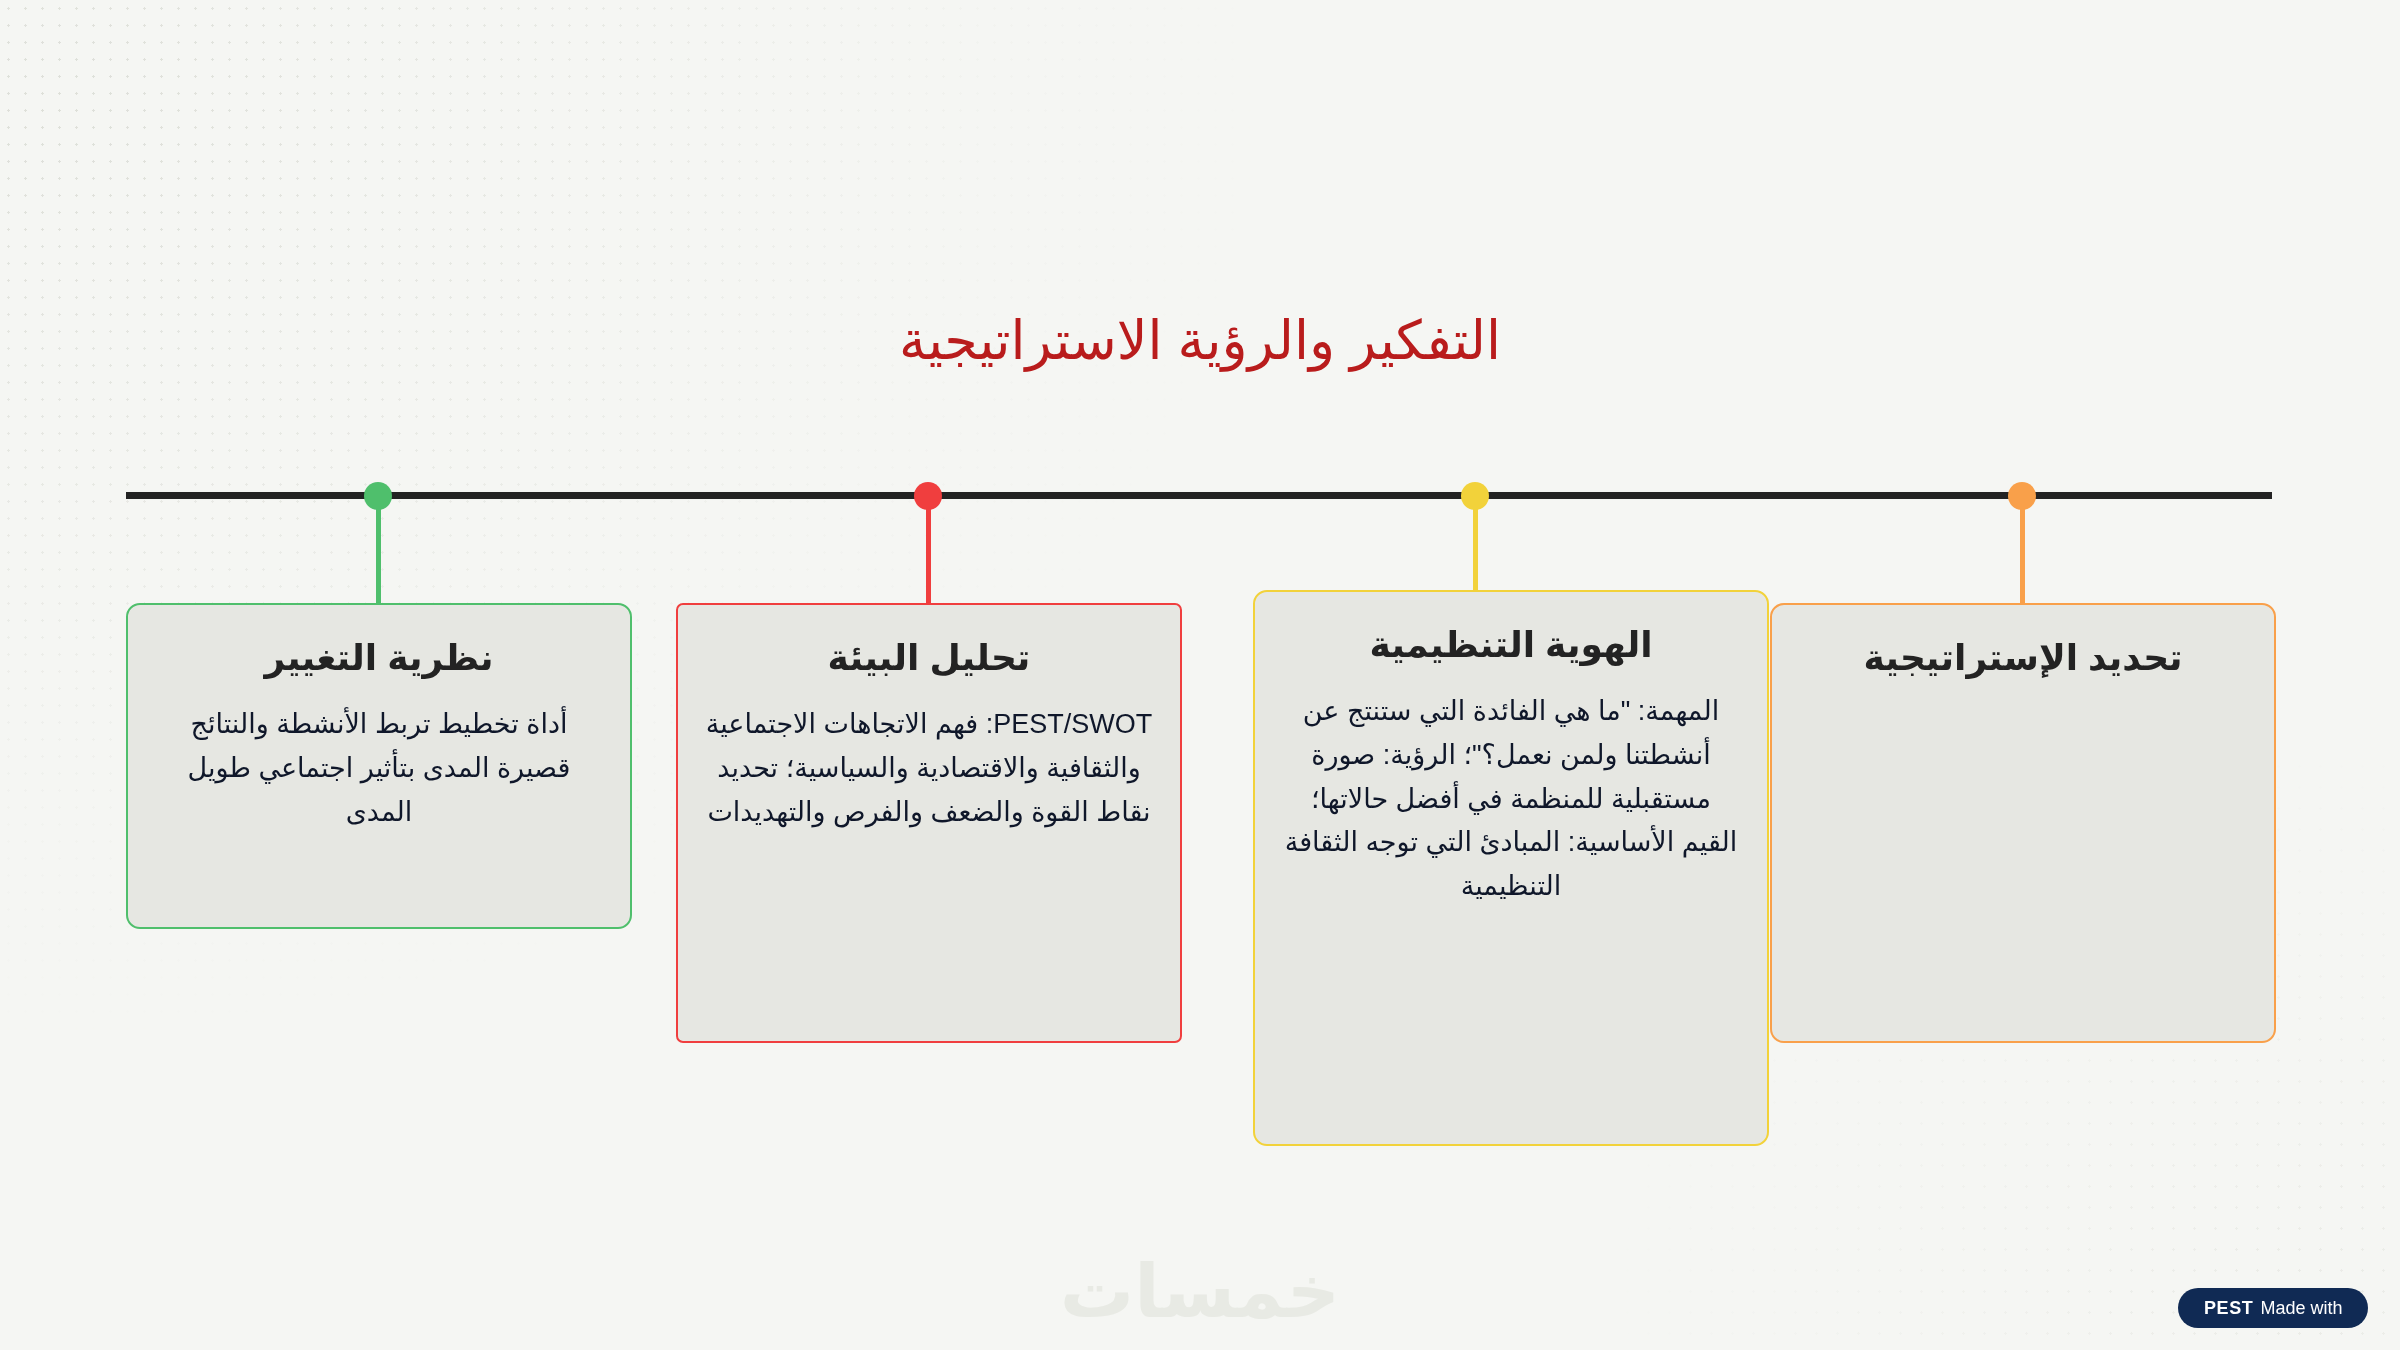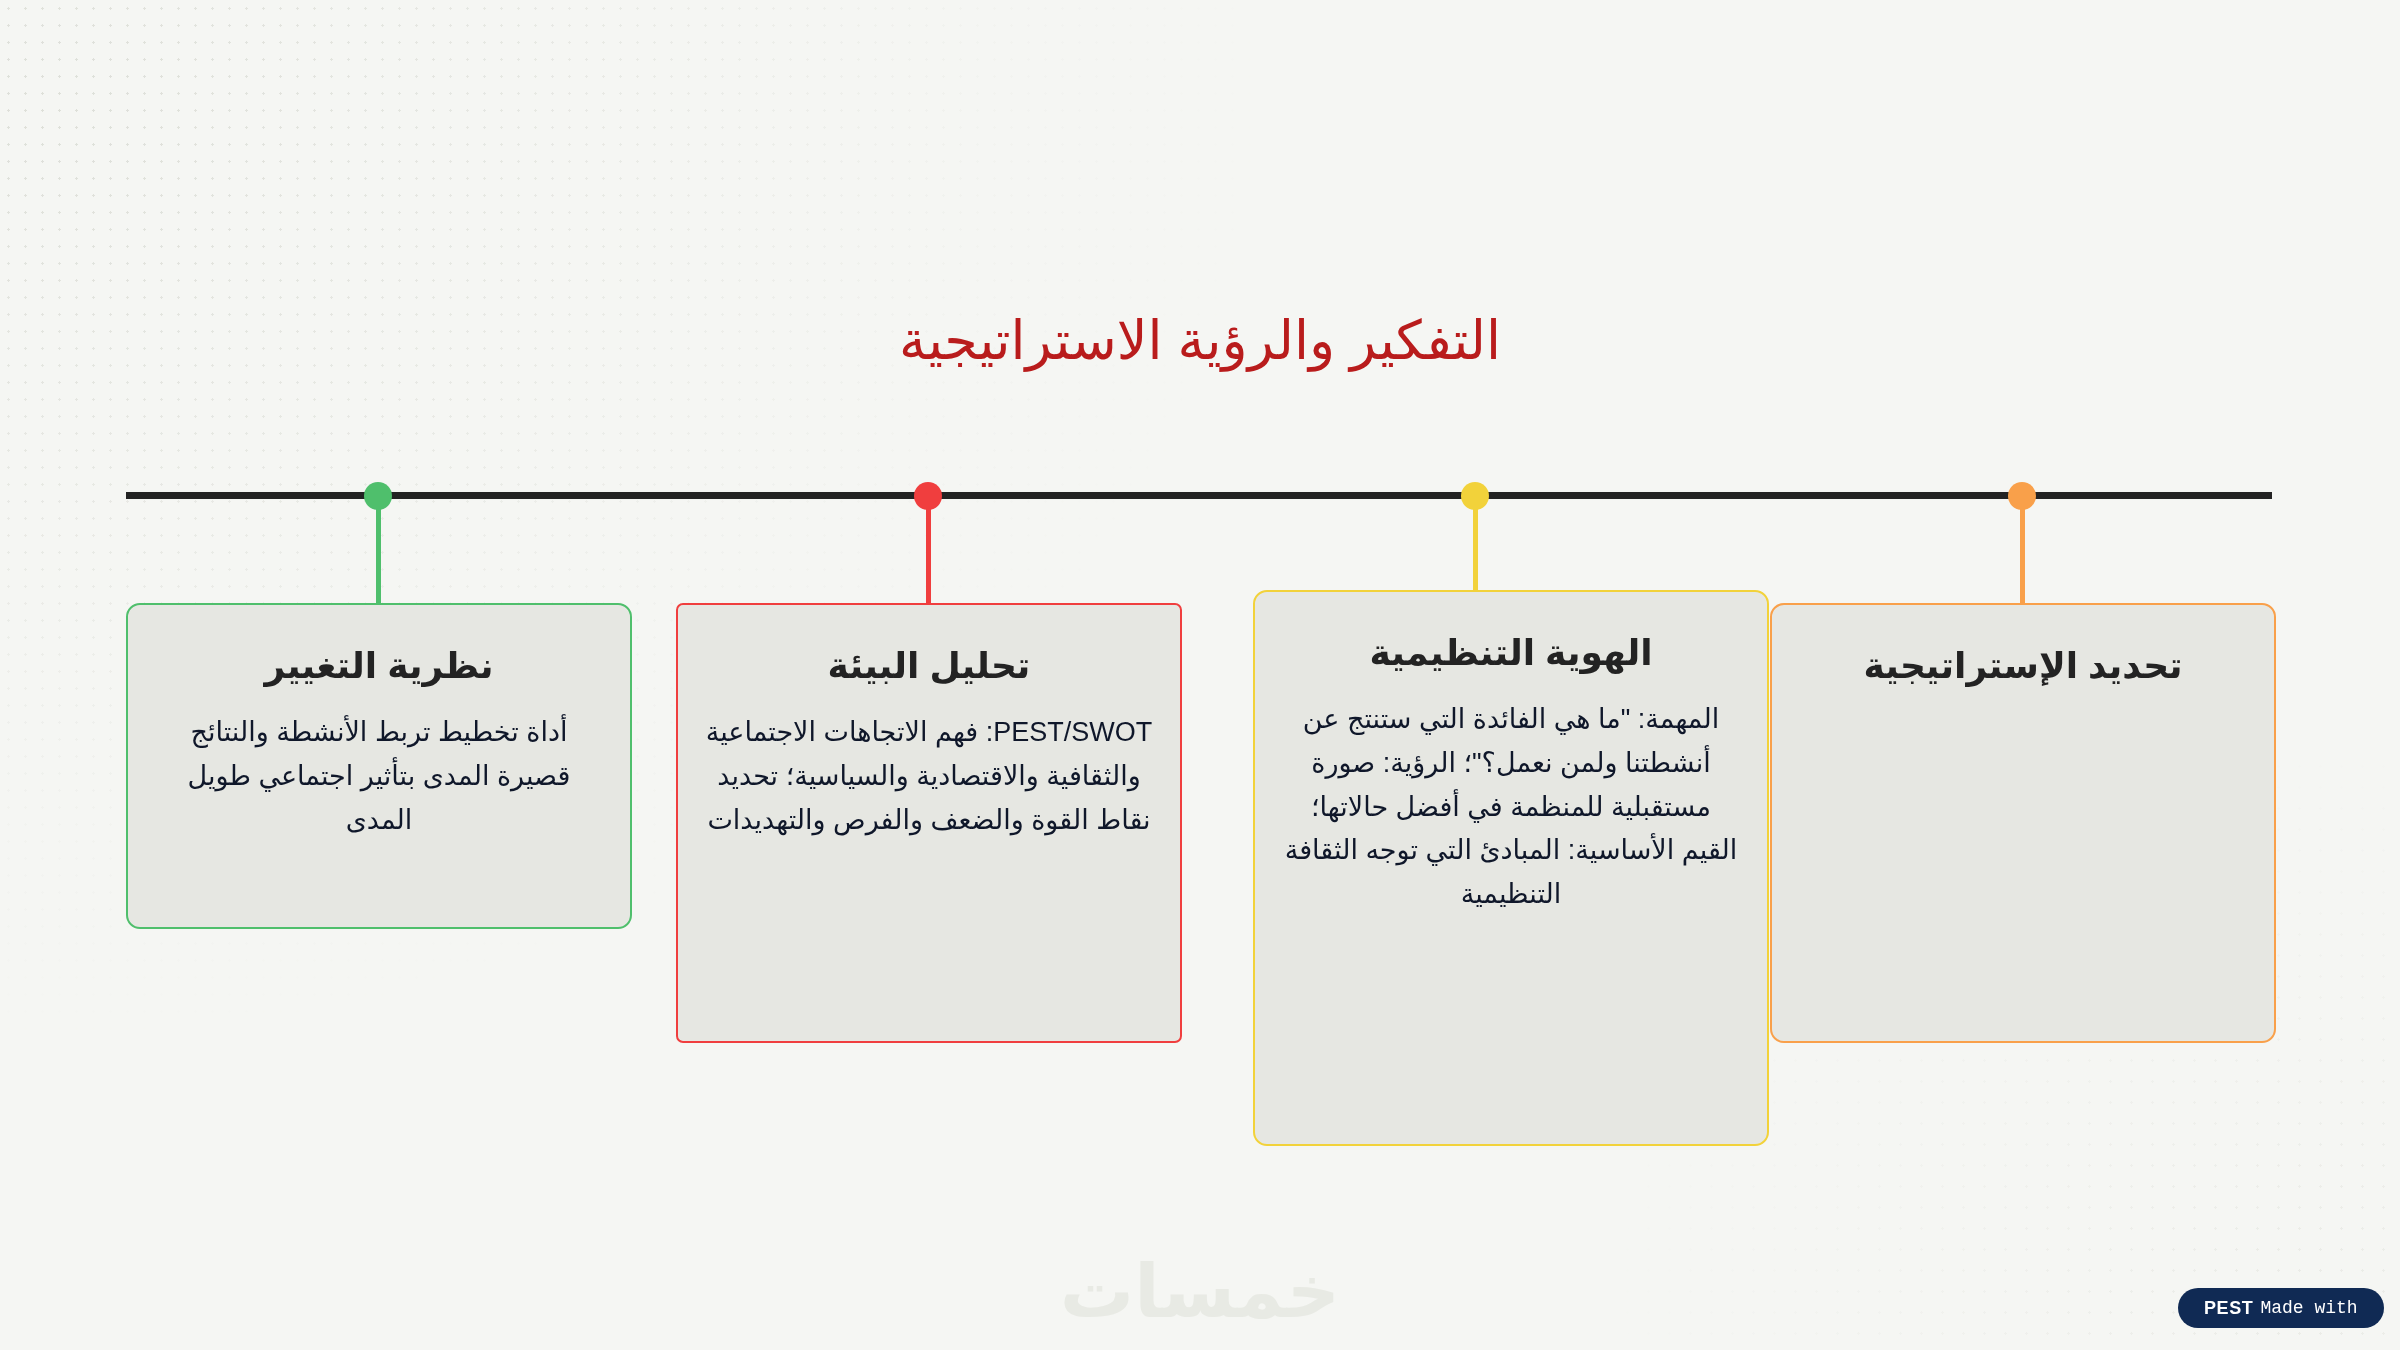--- a/index.html
+++ b/index.html
@@ -71,21 +71,21 @@
     top: 496px;
   }
 
   
   .card {
     position: absolute;
     box-sizing: border-box;
     background: #E6E7E2;
     border-radius: 14px;
     border: 2.5px solid #999;
-    padding: 24px 26px 26px 26px;
+    padding: 16px 26px 26px 26px;
     text-align: center;
   }
   .card-title {
     font-size: 36px;
     font-weight: bold;
     color: #232323;
     line-height: 1.28;
     margin: 14px 0 22px 0;
   }
   .card-body {
@@ -118,21 +118,21 @@
     border-radius: 20px;
     background: #102A54;
     color: #FFFFFF;
     font-size: 18px;
     display: flex;
     align-items: center;
     justify-content: center;
     gap: 7px;
     white-space: nowrap;
   }
-  .gamma-badge .made-with { font-weight: 400; font-family: Liberation Mono, monospace; }
+  .gamma-badge .made-with { font-weight: 400; }
   .gamma-badge .gamma-word { font-weight: bold; letter-spacing: 0.6px; }
 </style>
 </head>
 <body>
 
 <div class="bg-texture"></div>
 <div class="bg-texture-2"></div>
 
 <h1 class="slide-title">التفكير والرؤية الاستراتيجية</h1>
 

